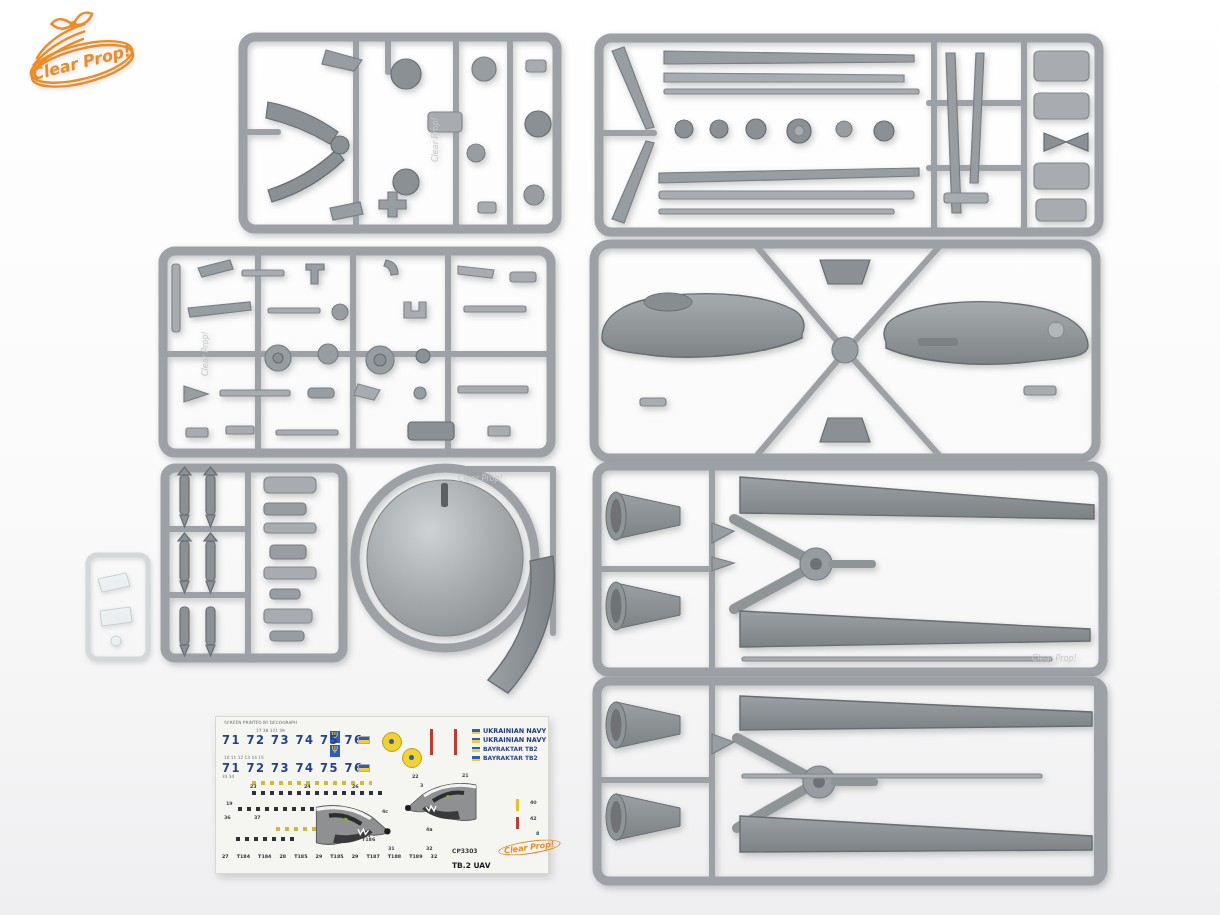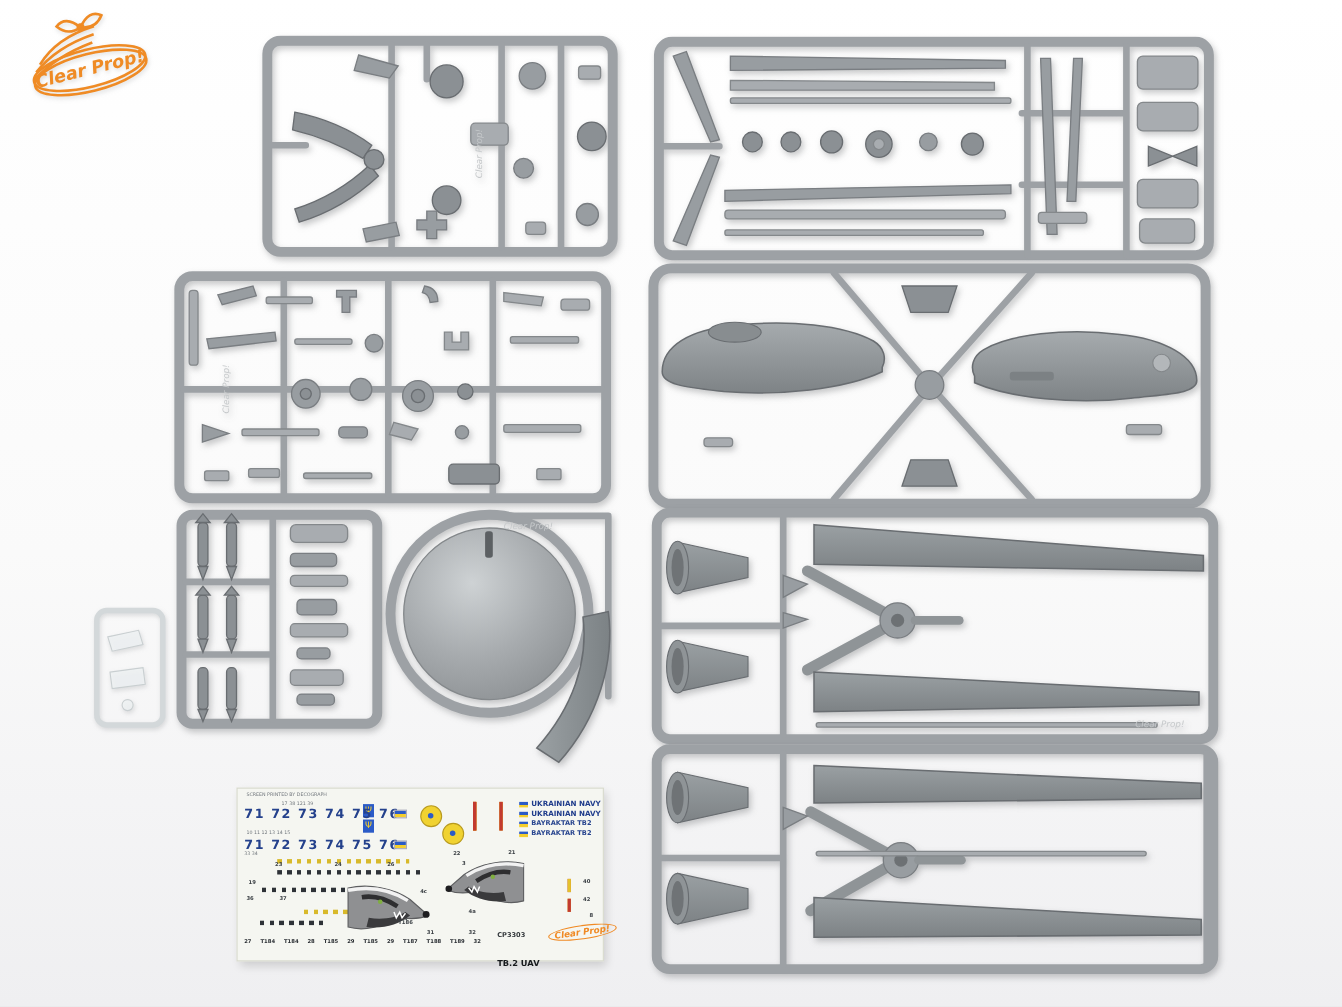--- a/index.html
+++ b/index.html
@@ -431,16 +431,16 @@
       <circle cx="46" cy="18" r="2" fill="#7fae3f"></circle>
       <path d="M20,30 C30,38 44,42 58,40 L56,32 C44,34 32,32 24,27 Z" fill="#3a3a3c"></path>
       <circle cx="6" cy="29" r="3" fill="#1e1e20"></circle>
       <path d="M24,28 l3,4 2,-5 3,5 2,-5" stroke="#ffffff" stroke-width="1.3" fill="none"></path>
     </svg>
 
     <span class="mark" style="left:146px;top:119px">T186</span>
     <span class="botline" style="left:6px;top:136px">27 T184  T184 28  T185 29  T185 29  T187  T188  T189 32</span>
     <span class="code" style="left:236px;top:130px">CP3303</span>
     <span class="brandsmall" style="left:282px;top:124px">Clear Prop!</span>
-    <span class="product" style="left:236px;top:154px">TB.2 UAV</span>
+    <span class="product" style="left:236px;top:144px">TB.2 UAV</span>
   </div>
 
 </div>
 
 </body></html>

